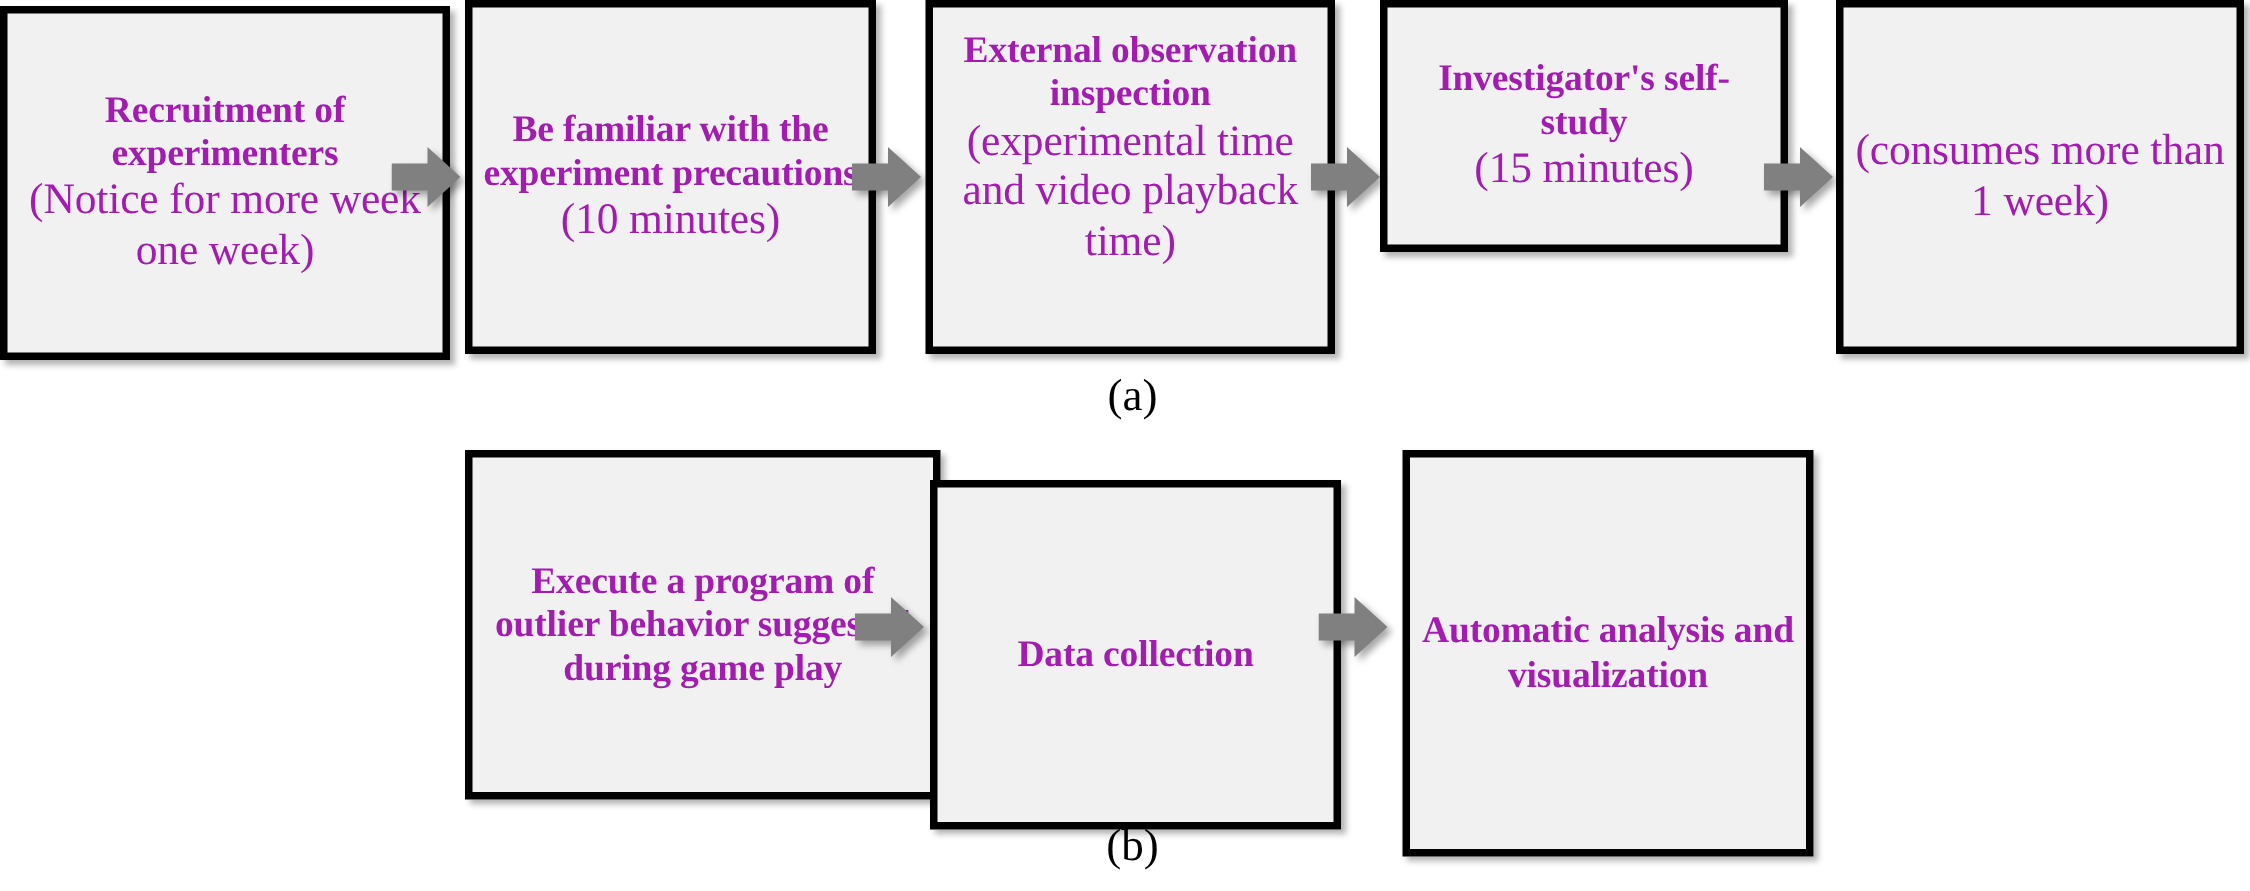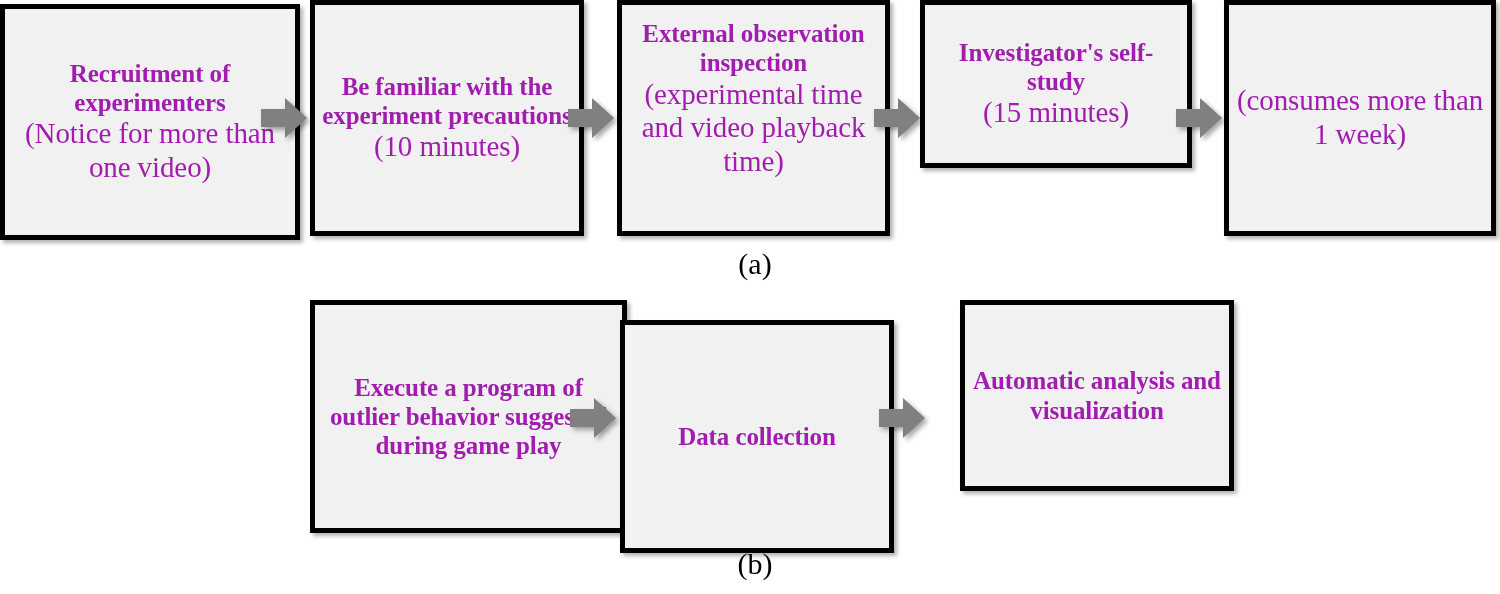--- a/index.html
+++ b/index.html
@@ -90,21 +90,21 @@
 </head>
 <body>
 
 <div id="diagram">
 
   <div class="row">
 
     <div class="pbox align-center" style="left:0px; top:4px; width:300px; height:236px;">
       <span class="txt">
         <span class="title">Recruitment of experimenters</span>
-        <span class="sub">(Notice for more than one video)</span>
+        <span class="sub">(Notice for more week one week)</span>
       </span>
     </div>
 
     <div class="pbox align-center" style="left:310px; top:0px; width:274px; height:236px;">
       <span class="txt">
         <span class="title">Be familiar with the experiment precautions</span>
         <span class="sub">(10 minutes)</span>
       </span>
     </div>
 
@@ -159,21 +159,21 @@
         <span class="title">Execute a program of outlier behavior suggested during game play</span>
       </span>
     </div>
 
     <div class="pbox align-center" style="left:620px; top:300px; width:274px; height:233px;margin-top:20px;">
       <span class="txt">
         <span class="title">Data collection</span>
       </span>
     </div>
 
-    <div class="pbox align-center" style="left:960px; top:300px; width:274px; height:191px;">
+    <div class="pbox align-center" style="left:935px; top:300px; width:274px; height:271px;">
       <span class="txt">
         <span class="title">Automatic analysis and visualization</span>
       </span>
     </div>
 
     <div class="arrow" style="left:570px; top:395px;">
       <svg viewBox="0 0 46 46" xmlns="http://www.w3.org/2000/svg" aria-hidden="true">
         <polygon points="0,14 24,14 24,3 46,23 24,43 24,32 0,32" fill="#808080"></polygon>
       </svg>
     </div>

